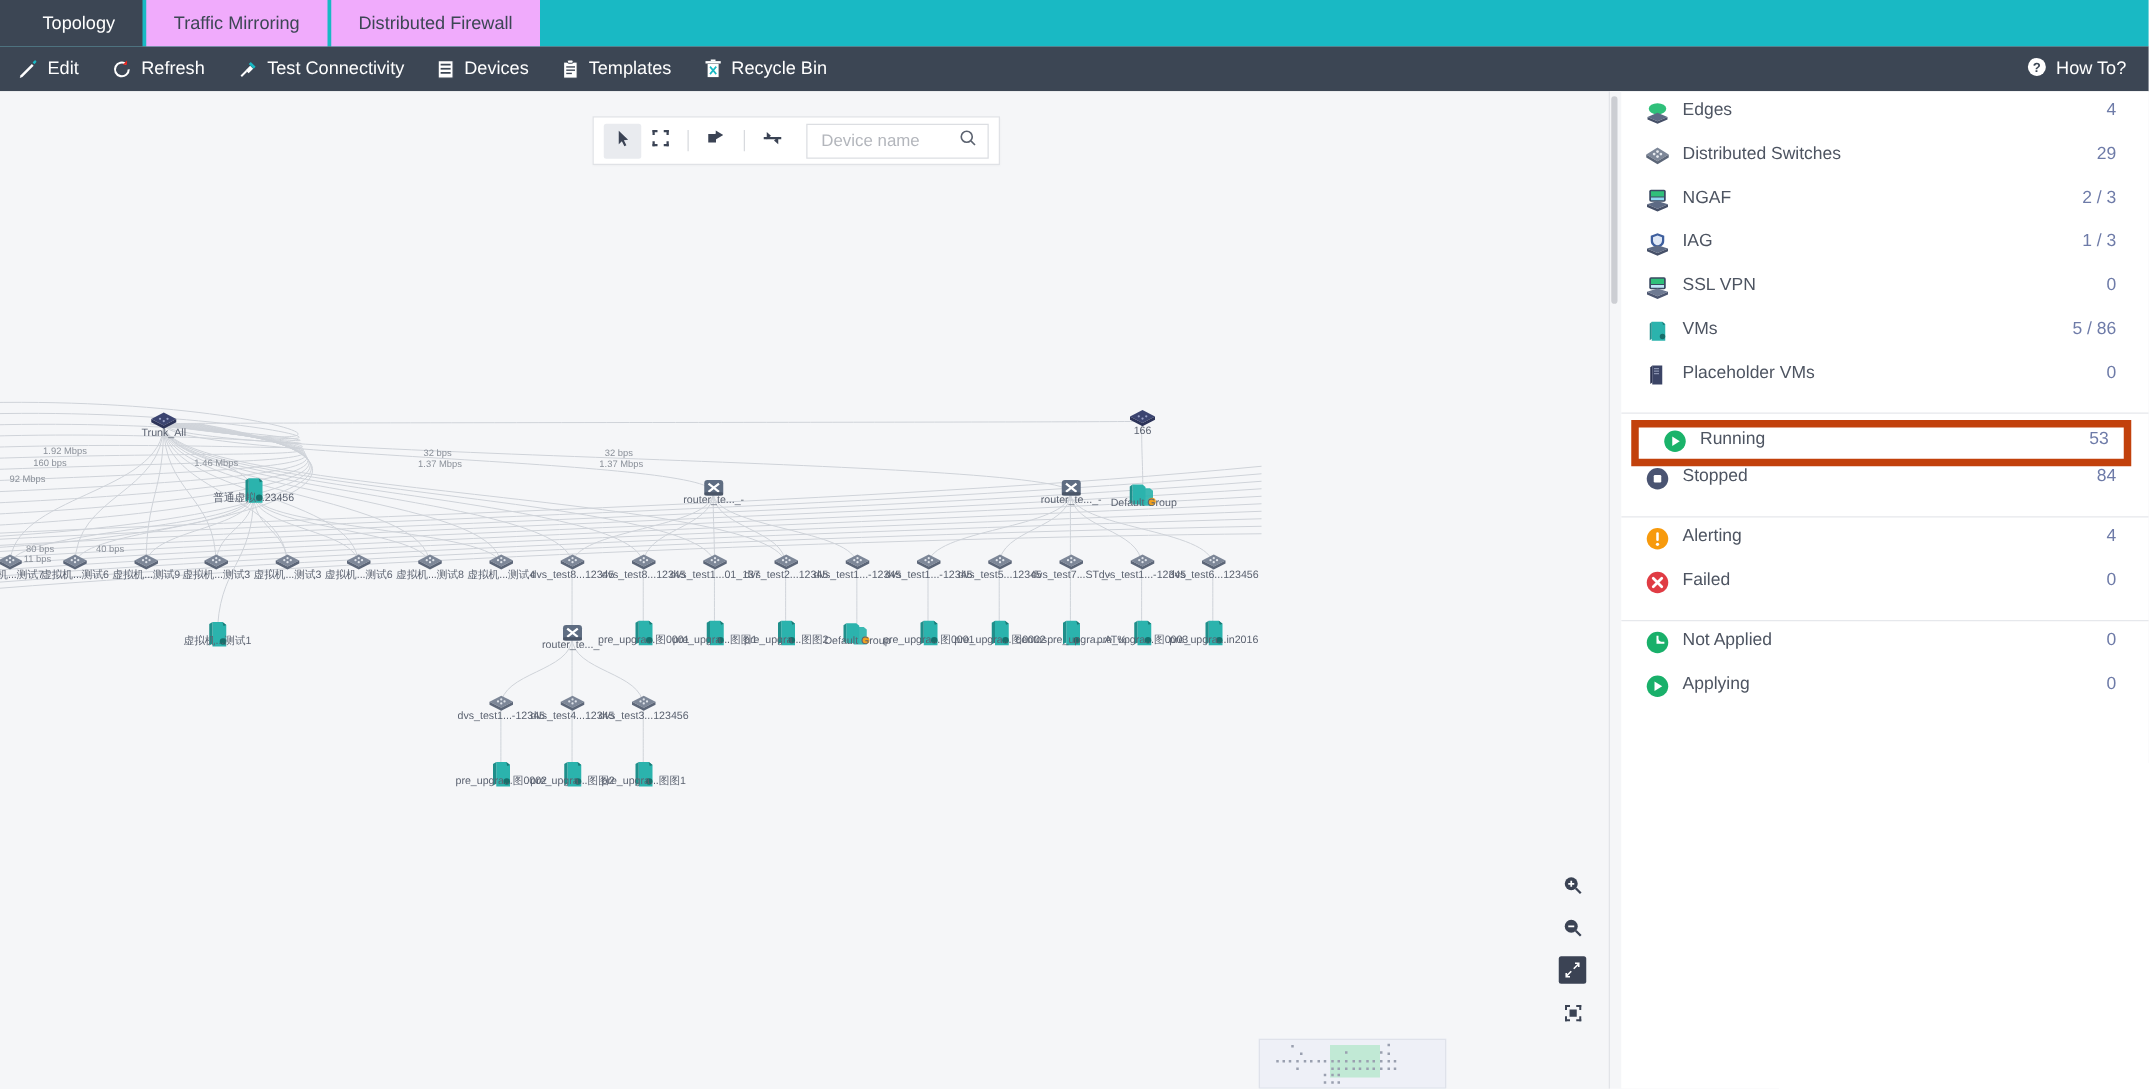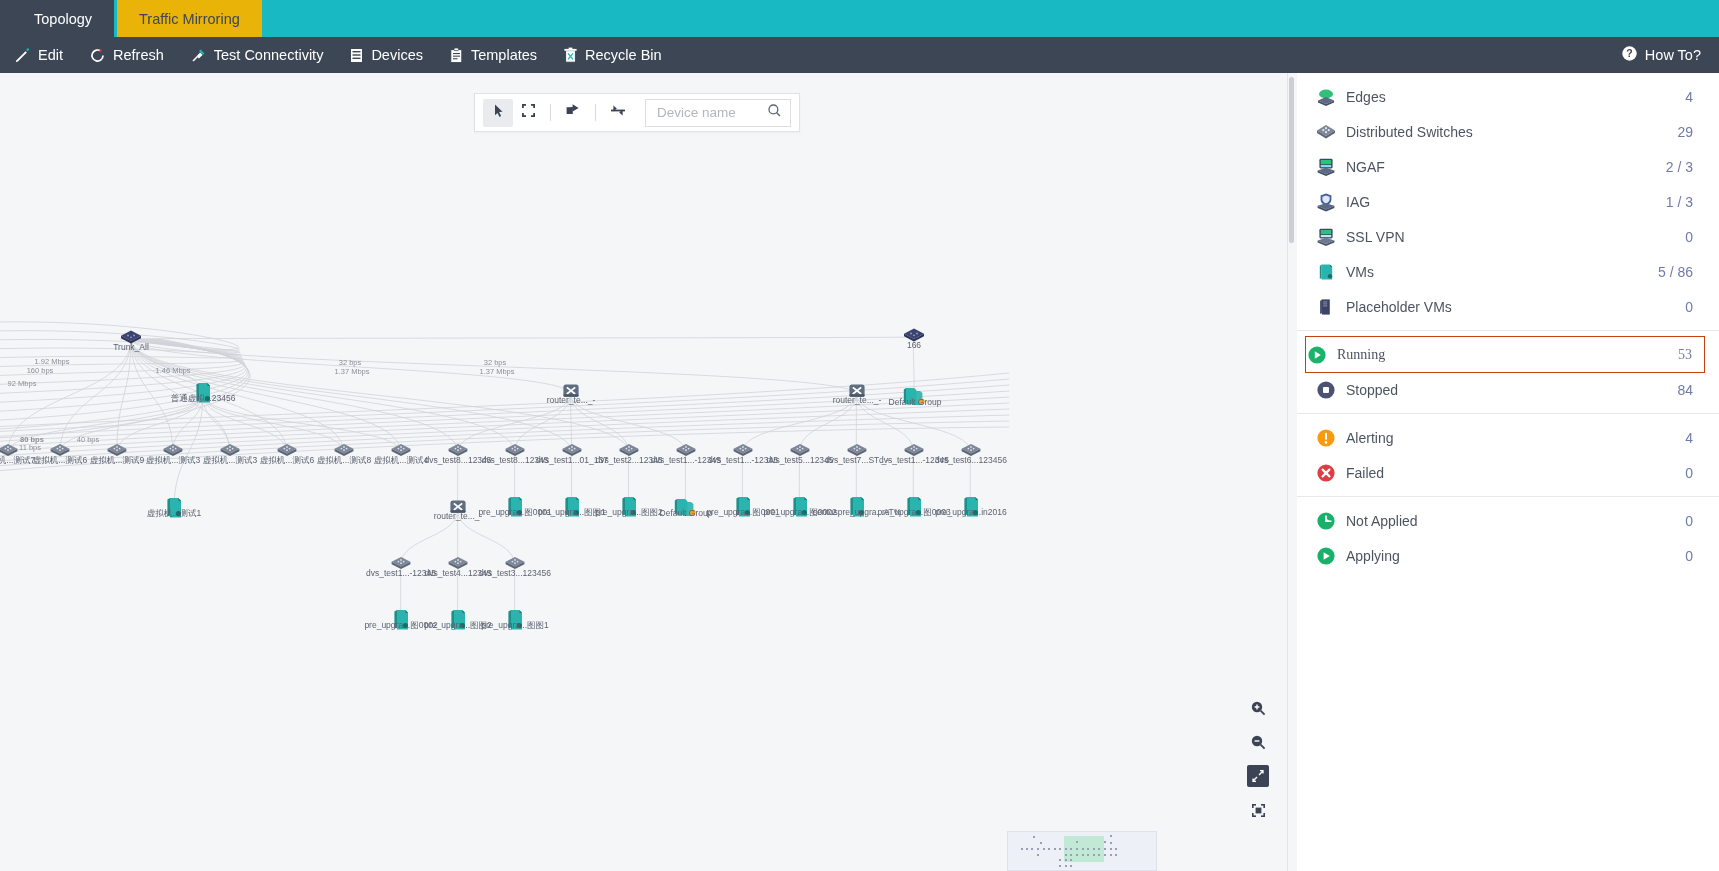--- a/index.html
+++ b/index.html
@@ -19,21 +19,21 @@
     align-items: flex-end;
     position: relative;
   }
   #tabbar .lead { width: 12px; height: 37px; background: #3c4654; }
   .tab {
     height: 37px;
     padding: 0 22px;
     display: flex; align-items: center; justify-content: center;
     font-size: 14.5px;
     color: #3c4654;
-    background: #eab308;
+    background: #f0abfc;
     cursor: pointer;
     white-space: nowrap;
   }
   .tab + .tab { margin-left: 3px; }
   .tab.active {
     background: #3c4654;
     color: #ffffff;
   }
 
   
@@ -213,58 +213,60 @@
     margin-left: auto;
     color: #4b5260;
     cursor: pointer;
     font-size: 12px;
     letter-spacing: -2px;
   }
   .sb-group { border-bottom: 1px solid #e6e8ec; padding: 6px 0; }
   .sb-group.last { border-bottom: 0; }
   .sb-row {
     height: 35px;
-    display: flex; align-items: center;
+    display: flex; 
     padding: 0 26px 0 18px;
     cursor: pointer;
   }
   .sb-row .ic {
     width: 22px; height: 22px;
     margin-right: 9px;
     display: flex; align-items: center; justify-content: center;
     flex: none;
   }
   .sb-row .lb {
     font-size: 14px;
     color: #4d5461;
     flex: 1;
   }
   .sb-row .vl {
     font-size: 14px;
     color: #6e7ba8;
   }
   .sb-row.hl {
-    border: 1px solid #c2410c;
+    border: 6px solid #c2410c;
     height: 37px;
     margin: -1px 14px -1px 8px;
-    padding-left: 0;
+    padding-left: 18px;
     padding-right: 12px;
-    font-family: Liberation Serif, serif;
   }
 </style>
 </head>
 <body>
 
 <div id="tabbar">
   <div class="lead"></div>
   <div class="tab active">
     <span>Topology</span>
   </div>
   <div class="tab">
     <span>Traffic Mirroring</span>
+  </div>
+  <div class="tab">
+    <span>Distributed Firewall</span>
   </div>
 </div>
 
 <div id="toolbar">
 
   <div class="tb-item">
     <span>
       <svg width="17" height="17" viewBox="0 0 17 17">
           <path d="M2.5 13.2l-.7 2.1 2.1-.7 9-9-1.4-1.4z" fill="#fff"></path>
           <path d="M12.1 2.9l1.4 1.4 1.3-1.3a1 1 0 0 0 0-1.4 1 1 0 0 0-1.4 0z" fill="#19b9c4"></path>
@@ -818,21 +820,21 @@
         </div>
       <div id="bw-layer">
           <span class="blabel" style="left: 52px; top: 288px;">1.92 Mbps</span>
           <span class="blabel" style="left: 40px; top: 297px;">160 bps</span>
           <span class="blabel" style="left: 22px; top: 310px;">92 Mbps</span>
           <span class="blabel" style="left: 173px; top: 297px;">1.46 Mbps</span>
           <span class="blabel" style="left: 350px; top: 289px;">32 bps</span>
           <span class="blabel" style="left: 352px; top: 298px;">1.37 Mbps</span>
           <span class="blabel" style="left: 495px; top: 289px;">32 bps</span>
           <span class="blabel" style="left: 497px; top: 298px;">1.37 Mbps</span>
-          <span class="blabel" style="left: 32px; top: 366px; font-weight: bold;">80 bps</span>
+          <span class="blabel" style="left: 32px; top: 366px;">80 bps</span>
           <span class="blabel" style="left: 88px; top: 366px;">40 bps</span>
           <span class="blabel" style="left: 30px; top: 374px;">11 bps</span>
         </div>
     </div>
 
     <div id="zoomstack">
       <div class="zb">
         <svg width="17" height="17" viewBox="0 0 17 17">
             <circle cx="7" cy="7" r="5.2" fill="#3b4354"></circle>
             <path d="M10.6 10.6l4 4" stroke="#3b4354" stroke-width="1.8"></path>

